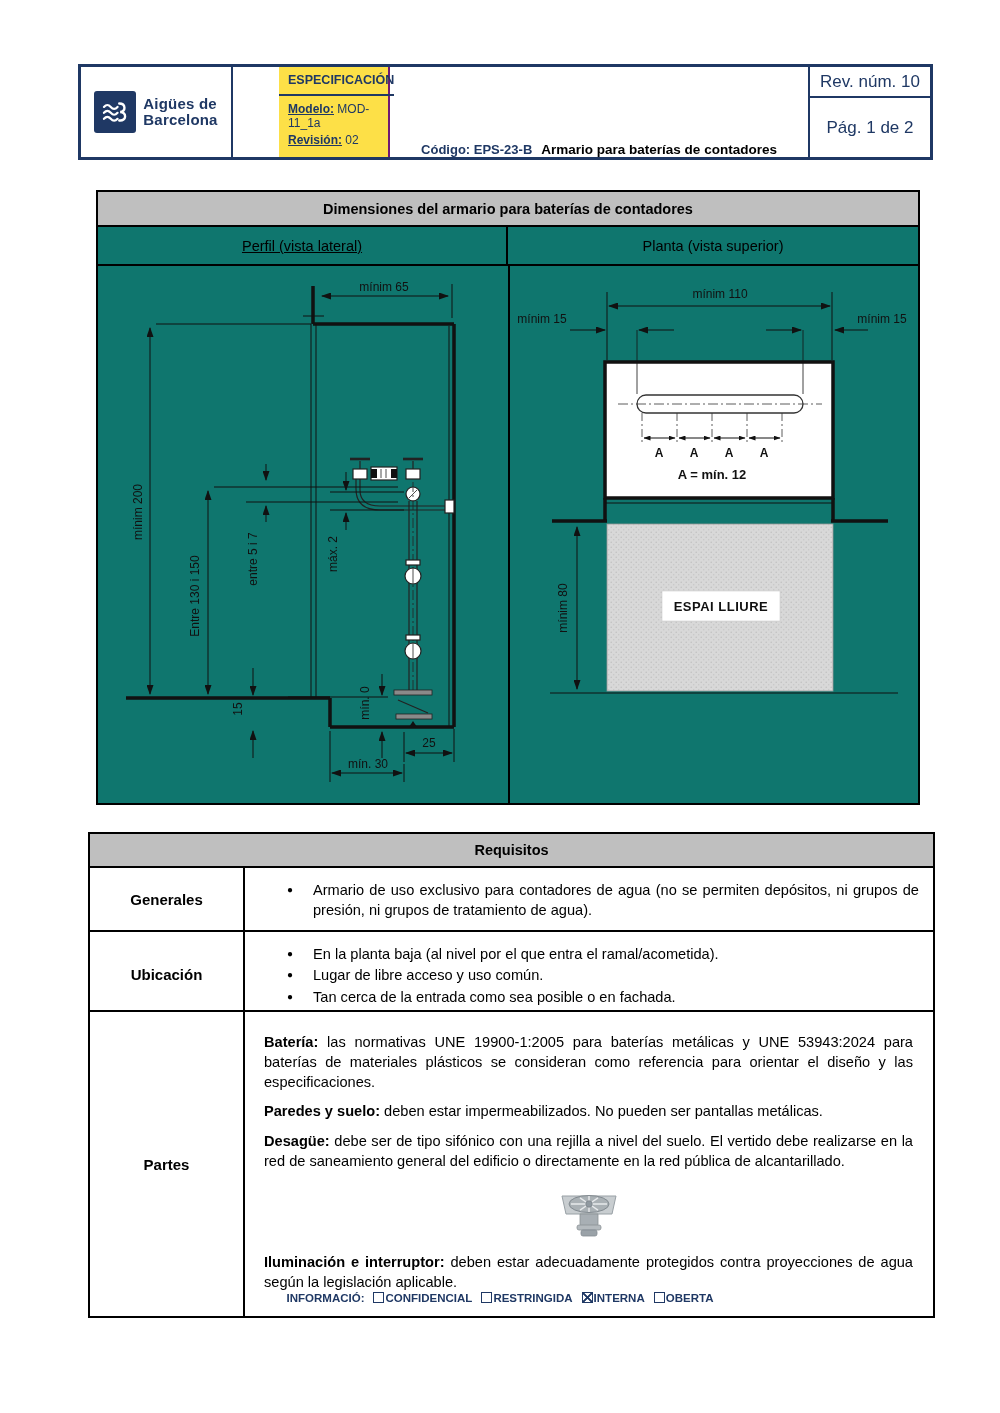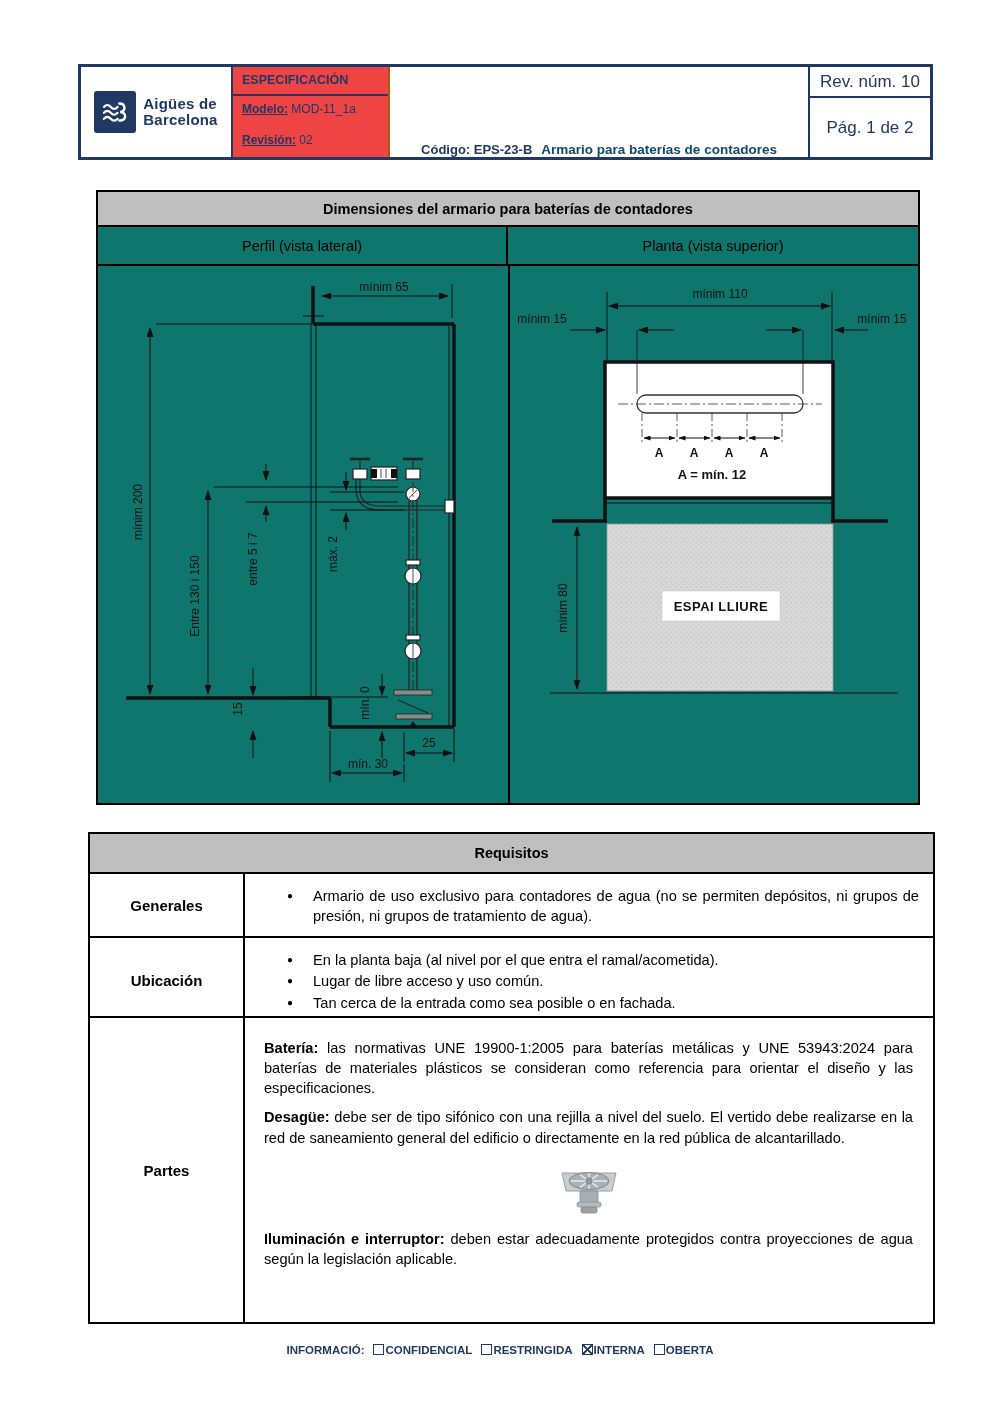--- a/index.html
+++ b/index.html
@@ -7,66 +7,66 @@
         font-family:"Liberation Sans", sans-serif;color:#000;overflow:hidden;}
 
   
   .hdr{position:absolute;left:78px;top:64px;width:855px;height:96px;
        border:3px solid #1f3864;display:grid;grid-template-columns:152px 157px 420px 1fr;
        box-sizing:border-box;background:#fff;}
   .hdr-cell{box-sizing:border-box;}
   .hdr-logo{display:flex;align-items:center;justify-content:center;gap:7px;border-right:2px solid #1f3864;}
   .logo-box{width:42px;height:42px;background:#1f3864;border-radius:3px;display:flex;align-items:center;justify-content:center;flex:0 0 auto;}
   .logo-text{color:#1f3864;font-weight:bold;font-size:15px;line-height:1.08;letter-spacing:.2px;}
-  .hdr-spec{background:#ef4444;border-right:2px solid #a16207;display:grid;grid-template-rows:29px 31px 1fr;}
+  .hdr-spec{background:#fde047;border-right:2px solid #701a75;display:grid;grid-template-rows:29px 31px 1fr;margin-left:46px;}
   .hdr-spec > div{padding:6px 0 0 9px;font-size:12px;color:#1f3864;box-sizing:border-box;}
   .hdr-spec .r1{font-weight:bold;border-bottom:2px solid #1f3864;font-size:12.5px;}
   .hdr-spec b{font-weight:bold;text-decoration:underline;}
   .hdr-mid{border-right:2px solid #1f3864;display:flex;flex-direction:row;align-items:flex-end;justify-content:center;gap:9px;}
   .hdr-mid .code{color:#1f3864;font-weight:bold;font-size:13px;}
-  .hdr-mid .title{color:#0c4a6e;font-weight:bold;font-size:13.5px;}
+  .hdr-mid .title{color:#000000;font-weight:bold;font-size:13.5px;}
   .hdr-right{display:grid;grid-template-rows:31px 1fr;}
   .hdr-right > div{display:flex;align-items:center;justify-content:center;color:#1f3864;font-size:17px;box-sizing:border-box;}
   .hdr-right .r1{border-bottom:2px solid #1f3864;}
 
   
   .dims{position:absolute;left:96px;top:190px;width:824px;border:2px solid #000;box-sizing:border-box;background:#0f766e;}
   .dims-title{height:35px;background:#bfbfbf;border-bottom:2px solid #000;display:flex;align-items:center;justify-content:center;
               font-weight:bold;font-size:14.5px;box-sizing:border-box;}
   .dims-sub{display:grid;grid-template-columns:1fr 1fr;border-bottom:2px solid #000;}
   .dims-sub > div{height:37px;display:flex;align-items:center;justify-content:center;font-size:14.5px;box-sizing:border-box;}
-  .dims-sub > div:first-child{border-right:2px solid #000;}
+  .dims-sub > div:first-child{border-right:2px solid #000;text-decoration:underline;}
   .dims-body{display:grid;grid-template-columns:1fr 1fr;}
   .dims-body > div{height:537px;box-sizing:border-box;}
   .dims-body > div:first-child{border-right:2px solid #000;}
   svg text{font-family:"Liberation Sans", sans-serif;fill:#111;}
 
   
   .req{position:absolute;left:88px;top:832px;width:847px;border:2px solid #000;box-sizing:border-box;background:#fff;}
-  .req-title{height:40px;background:#bfbfbf;border-bottom:2px solid #000;display:flex;align-items:center;justify-content:center;
+  .req-title{height:34px;background:#bfbfbf;border-bottom:2px solid #000;display:flex;align-items:center;justify-content:center;
              font-weight:bold;font-size:14.5px;box-sizing:border-box;}
   .req-row{display:grid;grid-template-columns:155px 1fr;border-bottom:2px solid #000;}
   .req-row:last-child{border-bottom:none;}
   .req-label{border-right:2px solid #000;display:flex;align-items:center;justify-content:center;font-weight:bold;font-size:15px;box-sizing:border-box;}
   .req-content{box-sizing:border-box;padding:12px 14px 10px 42px;font-size:14.6px;line-height:1.4;}
   .row-generales .req-content{display:flex;flex-direction:column;justify-content:center;}
   .row-generales{height:62px;}
   .row-ubicacion{height:78px;}
   .row-ubicacion .req-content{display:flex;flex-direction:column;justify-content:center;gap:1px;}
   .row-partes{height:304px;}
   .bullet-row{display:flex;}
   .bullet{width:26px;flex:0 0 auto;font-size:10px;line-height:20px;}
   .btext{flex:1;}
   .just{text-align:justify;}
   .row-partes .req-content{padding:11px 11px 0 10px;}
   .row-partes p{margin:9px;text-align:justify;line-height:1.38;}
   .drain-wrap{text-align:center;margin:7px 0 9px 0;}
 
   
-  .footer{position:absolute;left:0;top:1344px;width:100%;text-align:center;color:#1f3864;font-weight:bold;font-size:11.5px;}
+  .footer{position:absolute;left:0;top:1292px;width:100%;text-align:center;color:#1f3864;font-weight:bold;font-size:11.5px;}
   .footer .fi{margin-left:9px;white-space:nowrap;}
   .cb{display:inline-block;width:9px;height:9px;border:1.5px solid #1f3864;position:relative;vertical-align:-1px;margin-right:1px;}
   .cb.checked::before{content:"";position:absolute;left:-1px;top:-1px;right:-1px;bottom:-1px;
      background:linear-gradient(to top right, transparent 43%, #1f3864 46%, #1f3864 54%, transparent 57%),
                 linear-gradient(to top left, transparent 43%, #1f3864 46%, #1f3864 54%, transparent 57%);}
 </style>
 </head>
 <body>
 
 <div class="page">
@@ -305,20 +305,21 @@
           <span class="bullet">●</span>
           <span class="btext">Tan cerca de la entrada como sea posible o en fachada.</span>
         </div>
       </div>
     </div>
 
     <div class="req-row row-partes">
       <div class="req-label">Partes</div>
       <div class="req-content">
         <p><strong>Batería:</strong><span> las normativas UNE 19900-1:2005 para baterías metálicas y UNE 53943:2024 para baterías de materiales plásticos se consideran como referencia para orientar el diseño y las especificaciones.</span></p>
+        <p><strong>Paredes y suelo:</strong><span> deben estar impermeabilizados. No pueden ser pantallas metálicas.</span></p>
         <p><strong>Desagüe:</strong><span> debe ser de tipo sifónico con una rejilla a nivel del suelo. El vertido debe realizarse en la red de saneamiento general del edificio o directamente en la red pública de alcantarillado.</span></p>
         <div class="drain-wrap">
           <svg width="70" height="58" viewBox="0 0 70 58">
             <path d="M8 16 L62 16 L58 34 L12 34 Z" fill="#c8cdd0" stroke="#98a0a5" stroke-width="1"></path>
             <ellipse cx="35" cy="24" rx="20" ry="8.5" fill="#aab1b5" stroke="#828a90" stroke-width="1"></ellipse>
             <g stroke="#e8eaec" stroke-width="1.4">
               <path d="M35 24 L53 24 M35 24 L17 24 M35 24 L44 17.8 M35 24 L26 17.8 M35 24 L44 30.2 M35 24 L26 30.2 M35 24 L35 16 M35 24 L35 32"></path>
             </g>
             <circle cx="35" cy="24" r="3.2" fill="#9099a0" stroke="#7d858b" stroke-width="0.8"></circle>
             <path d="M26 34 H44 V44 Q44 46 42 46 H28 Q26 46 26 44 Z" fill="#a8afb4" stroke="#8a9296" stroke-width="0.8"></path>

